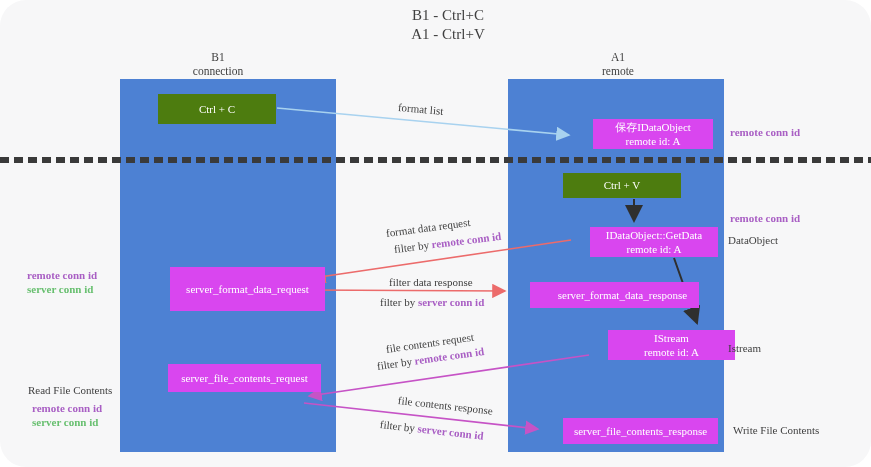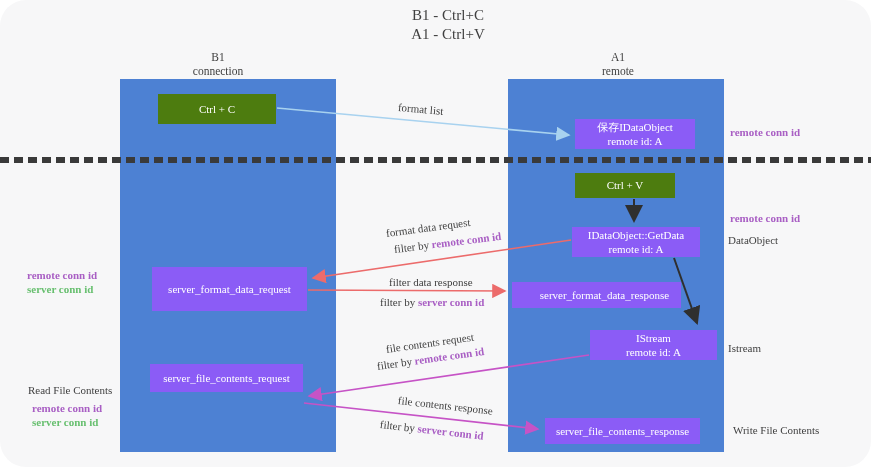--- a/index.html
+++ b/index.html
@@ -22,21 +22,21 @@
   .divider {
     position:absolute; left:0; top:157px; width:871px; height:6px;
     background:repeating-linear-gradient(to right, #3a3a3a 0 9px, transparent 9px 14px);
   }
   .box {
     position:absolute; display:flex; flex-direction:column;
     align-items:center; justify-content:center;
     color:#fff; font-size:11px; line-height:1.3; text-align:center; white-space:nowrap;
   }
   .green  { background:#4d7c0f; }
-  .orange { background:#8b5cf6; }
+  .orange { background:#d946ef;margin-left:18px; }
   .alabel {
     position:absolute; font-size:11px; color:#3f3f3f;
     white-space:nowrap; transform-origin:left center;
   }
   .slabel { position:absolute; font-size:11px; color:#3f3f3f; white-space:nowrap; }
   .purple { color:#a95fc4; font-weight:bold; }
   .greentext { color:#67bf6f; font-weight:bold; }
   svg.arrows { position:absolute; left:0; top:0; pointer-events:none; }
 </style>
 </head>
@@ -89,21 +89,21 @@
 
   <div class="box green" style="left:158px; top:94px; width:118px; height:30px;">
     <div>Ctrl + C</div>
   </div>
 
   <div class="box orange" style="left:575px; top:119px; width:120px; height:30px;">
     <div>保存IDataObject</div>
     <div>remote id: A</div>
   </div>
 
-  <div class="box green" style="left:575px; top:173px; width:100px; height:25px;">
+  <div class="box green" style="left:563px; top:173px; width:118px; height:25px;">
     <div>Ctrl + V</div>
   </div>
 
   <div class="box orange" style="left:572px; top:227px; width:128px; height:30px;">
     <div>IDataObject::GetData</div>
     <div>remote id: A</div>
   </div>
 
   <div class="box orange" style="left:152px; top:267px; width:155px; height:44px;">
     <div>server_format_data_request</div>

